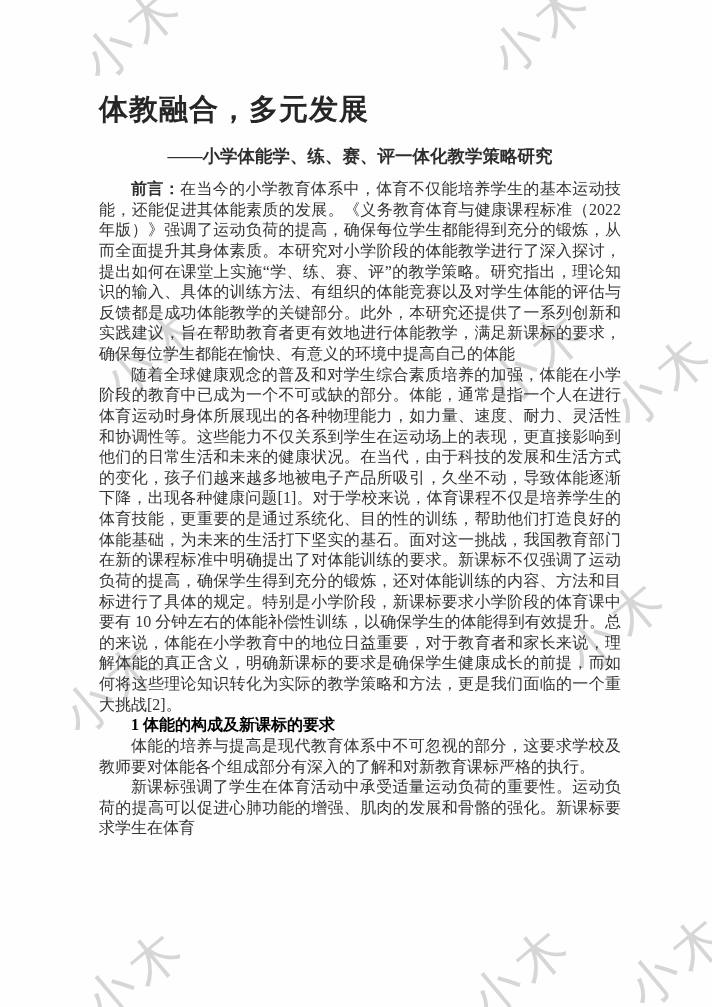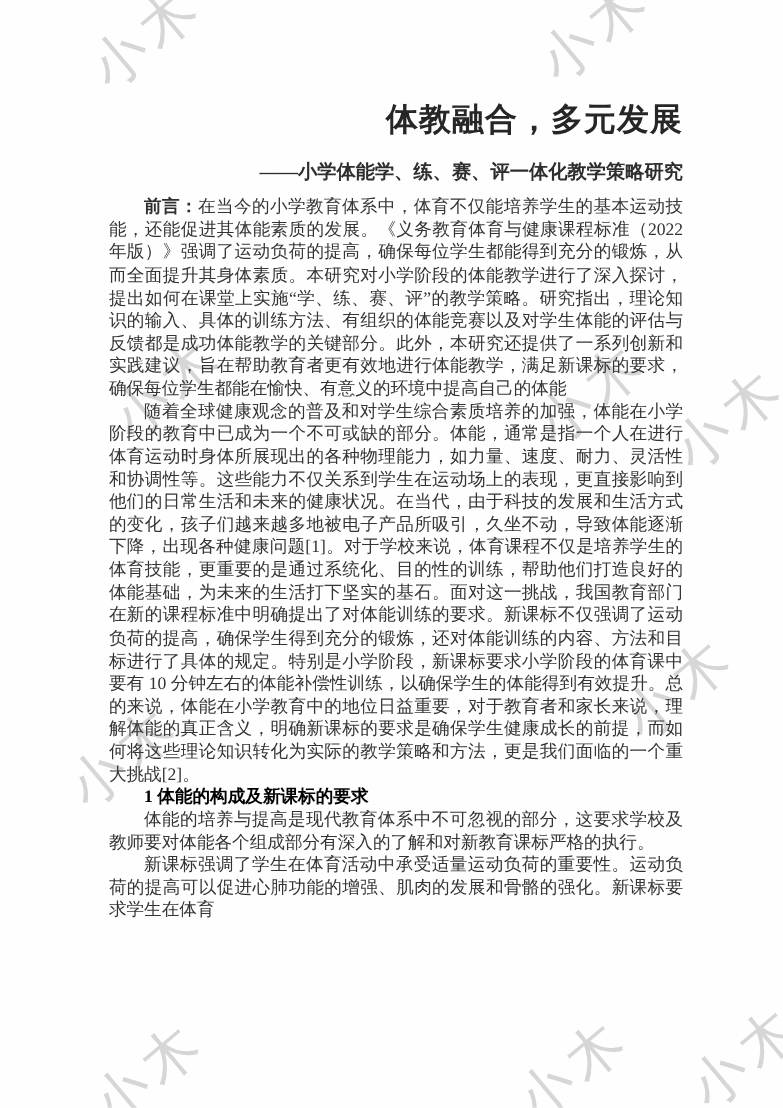--- a/index.html
+++ b/index.html
@@ -32,30 +32,30 @@
   
   .content {
     position:absolute;
     left:99px; top:90px;
     width:522px;
     z-index:1;
     color:#343434;
   }
   .doc-title {
     margin:0 0 16px 0;
-    text-align:right;
+    text-align:left;
     font-size:29px;
     line-height:38px;
     font-weight:bold;
     color:#262626;
     letter-spacing:1px;
   }
   .doc-subtitle {
     margin:0 0 11px 0;
-    text-align:right;
+    text-align:center;
     font-size:17.5px;
     line-height:24px;
     font-weight:bold;
     color:#2e2e2e;
   }
   .body-para, .heading-para {
     margin:0;
     font-size:16px;
     line-height:20.62px;
     text-align:justify;

